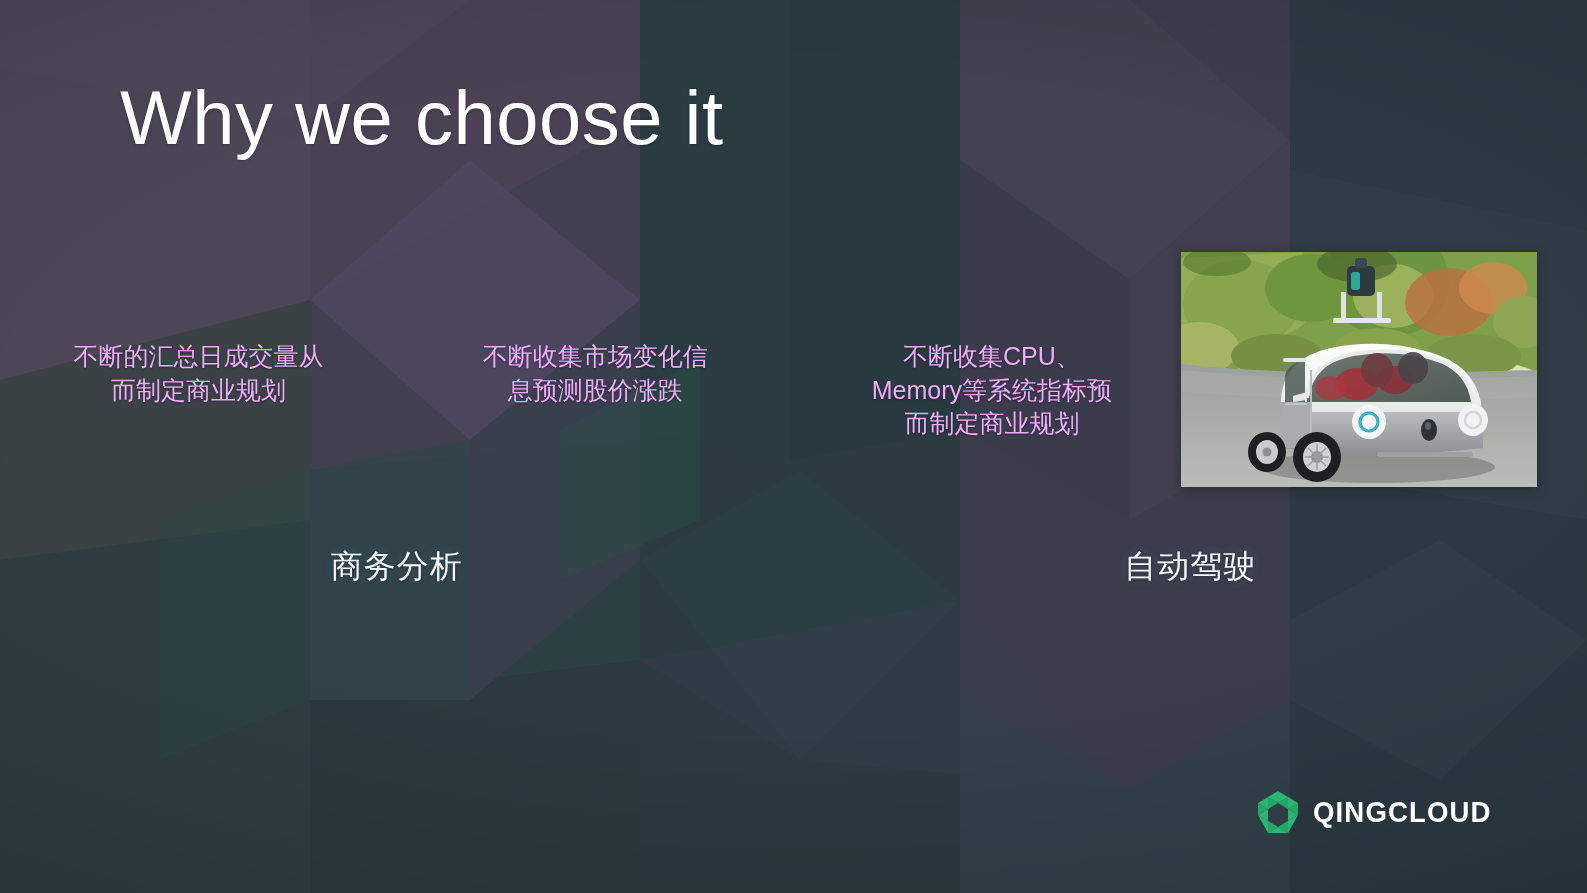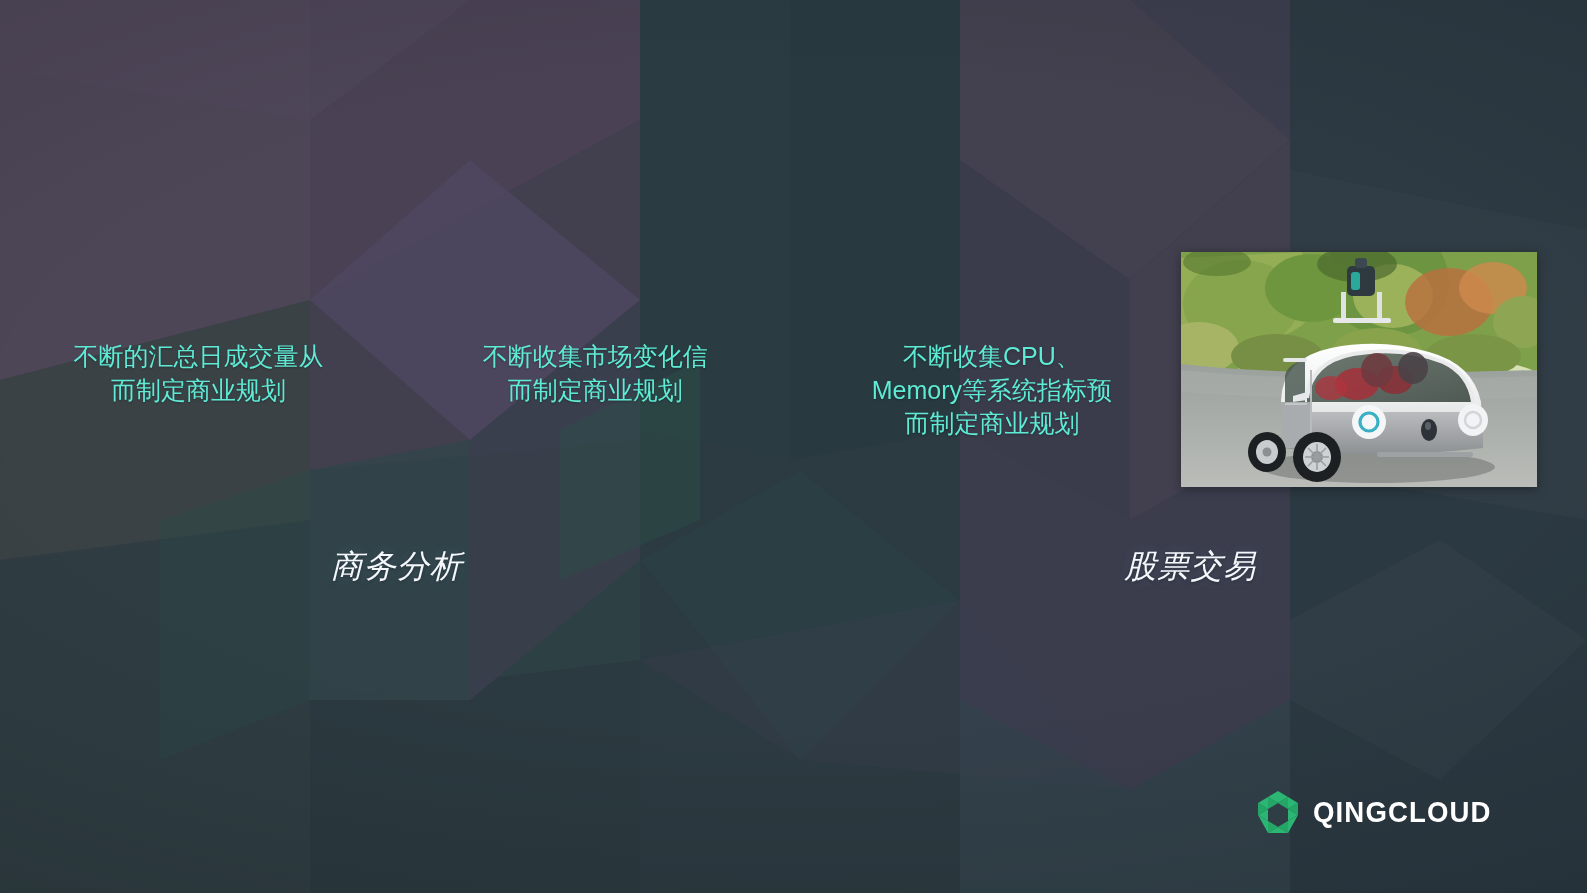--- a/index.html
+++ b/index.html
@@ -52,21 +52,21 @@
     position:relative;
     display:flex;
     flex-direction:column;
     align-items:center;
   }
   .col-desc {
     width:270px;
     text-align:center;
     font-size:25px;
     line-height:1.34;
-    color:#5eead4;
+    color:#f0abfc;
     margin-top:40px;
     text-shadow:0 1px 2px rgba(0,0,0,.3);
     white-space:pre-line;
   }
 
   
   .photo-frame {
     position:absolute;
     left:1181px; top:252px;
     width:356px; height:235px;
@@ -75,21 +75,20 @@
     background:#7a8a5a;
   }
   .photo-frame svg { display:block; width:100%; height:100%; }
 
   
   .labels {
     position:absolute;
     left:0; top:545px;
     width:1587px;
     display:flex;
-    font-style:italic;
   }
   .label-cell { flex:1 1 0; text-align:center; }
   .label-text {
     font-size:32px;
     font-weight:400;
     color:#f4f7fb;
     letter-spacing:1px;
     text-shadow:0 1px 4px rgba(0,0,0,.45), 0 0 10px rgba(140,190,230,.25);
   }
 
@@ -155,29 +154,30 @@
     <polygon points="1290,620 1440,540 1587,640 1440,780 1290,700" fill="#33414a" opacity="0.6"></polygon>
 
     <polygon points="560,430 700,360 700,520 560,580" fill="#2c4f49" opacity="0.45"></polygon>
     <polygon points="160,520 310,470 310,700 160,760" fill="#2a4a48" opacity="0.35"></polygon>
 
     <polygon points="0,0 470,0 310,120 0,70" fill="#514a5d" opacity="0.45"></polygon>
     <polygon points="640,660 960,600 1130,790 800,760" fill="#3a3f4e" opacity="0.35"></polygon>
   </svg>
   <div id="bg-vignette"></div>
 
+  <div class="title">Why we choose it</div>
 
   <div class="columns">
     <div class="col">
       <div class="col-desc">不断的汇总日成交量从
 而制定商业规划</div>
     </div>
     <div class="col">
       <div class="col-desc">不断收集市场变化信
-而制定商业规划</div>
+息预测股价涨跌</div>
     </div>
     <div class="col">
       <div class="col-desc">不断收集CPU、
 Memory等系统指标预
 而制定商业规划</div>
     </div>
     <div class="col">
       <div class="col-desc"></div>
     </div>
   </div>
@@ -294,21 +294,21 @@
         <line x1="145" y1="196" x2="127" y2="214"></line>
       </g>
     </svg>
   </div>
 
   <div class="labels">
     <div class="label-cell">
       <span class="label-text">商务分析</span>
     </div>
     <div class="label-cell">
-      <span class="label-text">股票交易</span>
+      <span class="label-text">自动驾驶</span>
     </div>
   </div>
 
   <div class="brand">
     <svg class="brand-mark" viewBox="0 0 44 46">
       <g fill="#2bb673">
 
         <polygon points="22,2 12,8 22,14"></polygon>
         <polygon points="12,8 2,14 12,20"></polygon>
         <polygon points="12,8 12,20 22,14"></polygon>

